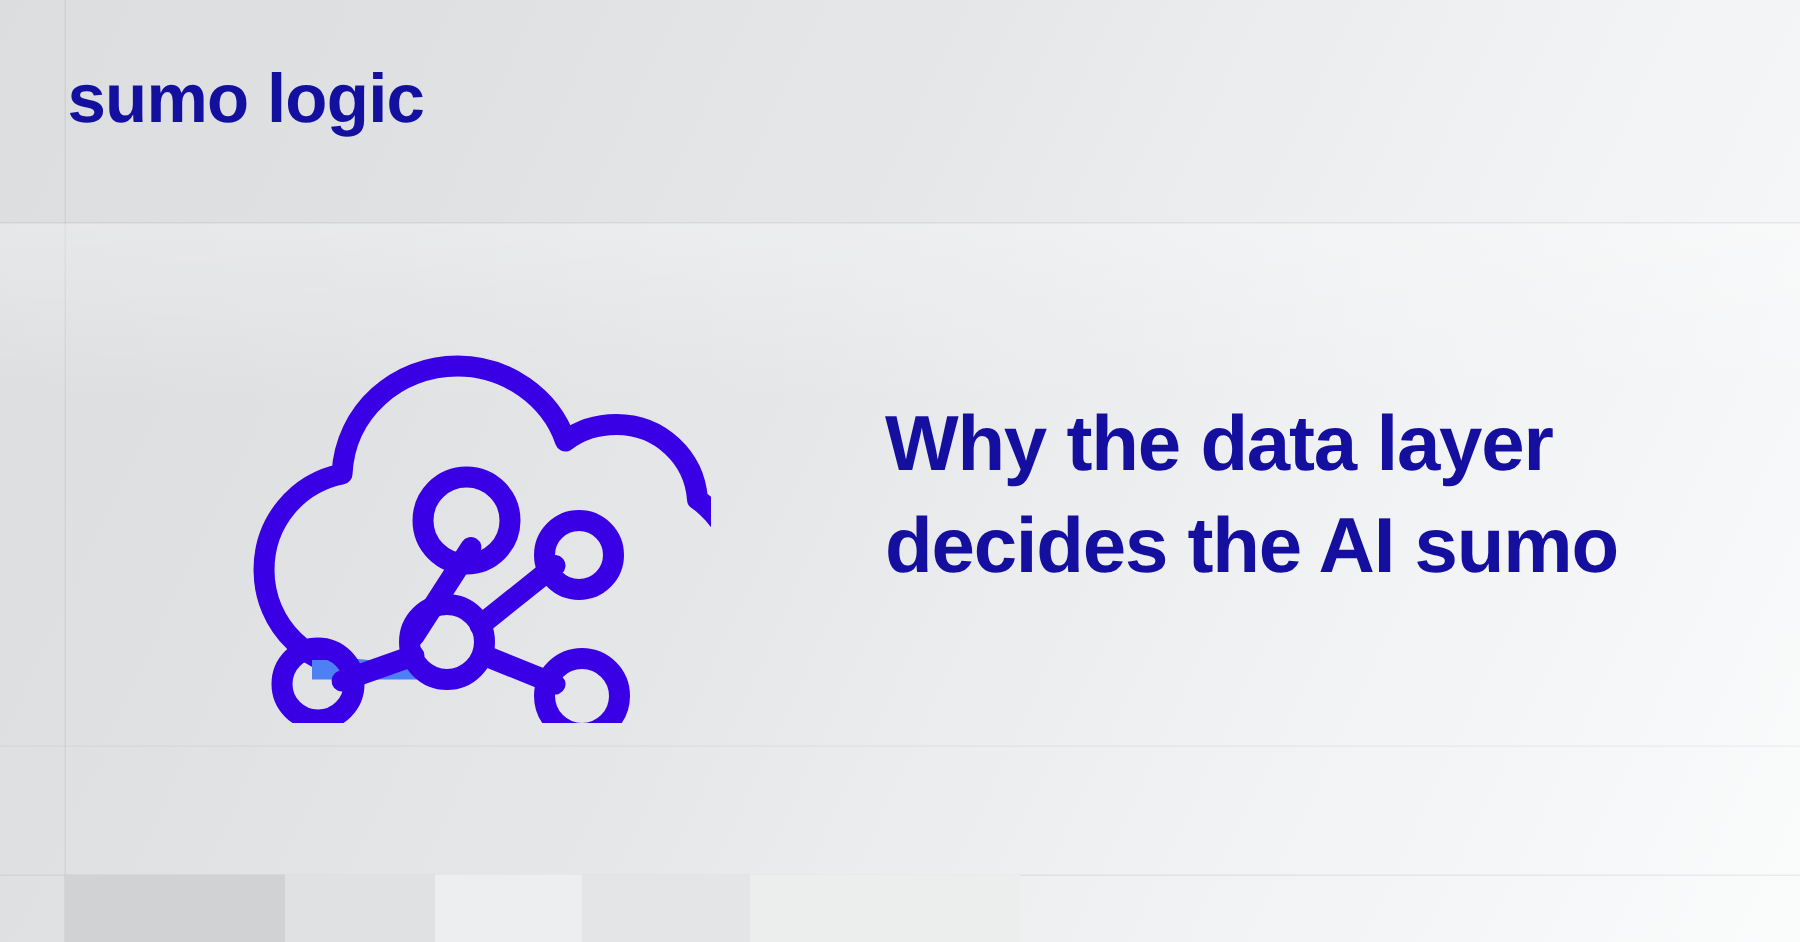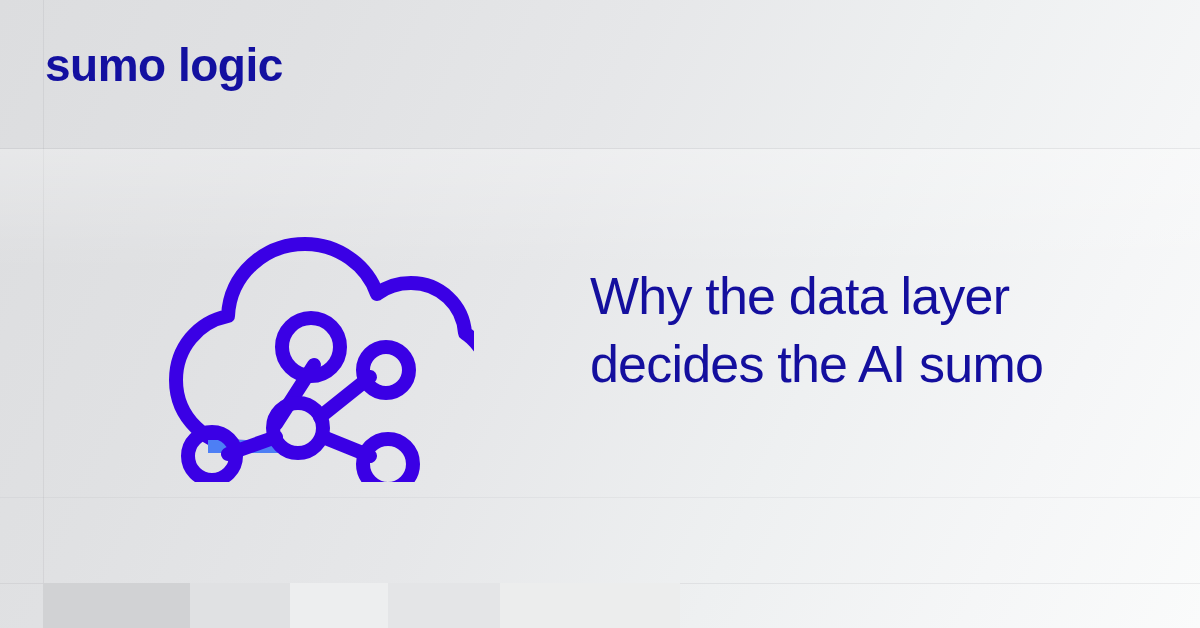--- a/index.html
+++ b/index.html
@@ -54,21 +54,21 @@
     width:350px; height:250px;
   }
   #icon-wrap svg { display:block; width:350px; height:250px; }
 
   
   #headline {
     position:absolute;
     left:590px; top:262px;
     width:540px;
     font-size:52px;
-    font-weight:400;
+    font-weight:700;
     line-height:68px;
     letter-spacing:-0.8px;
     color:#140f9e;
   }
   #headline .hl-line { display:block; white-space:nowrap; }
 
   
   #bottom-strip {
     position:absolute;
     left:0; right:0;

